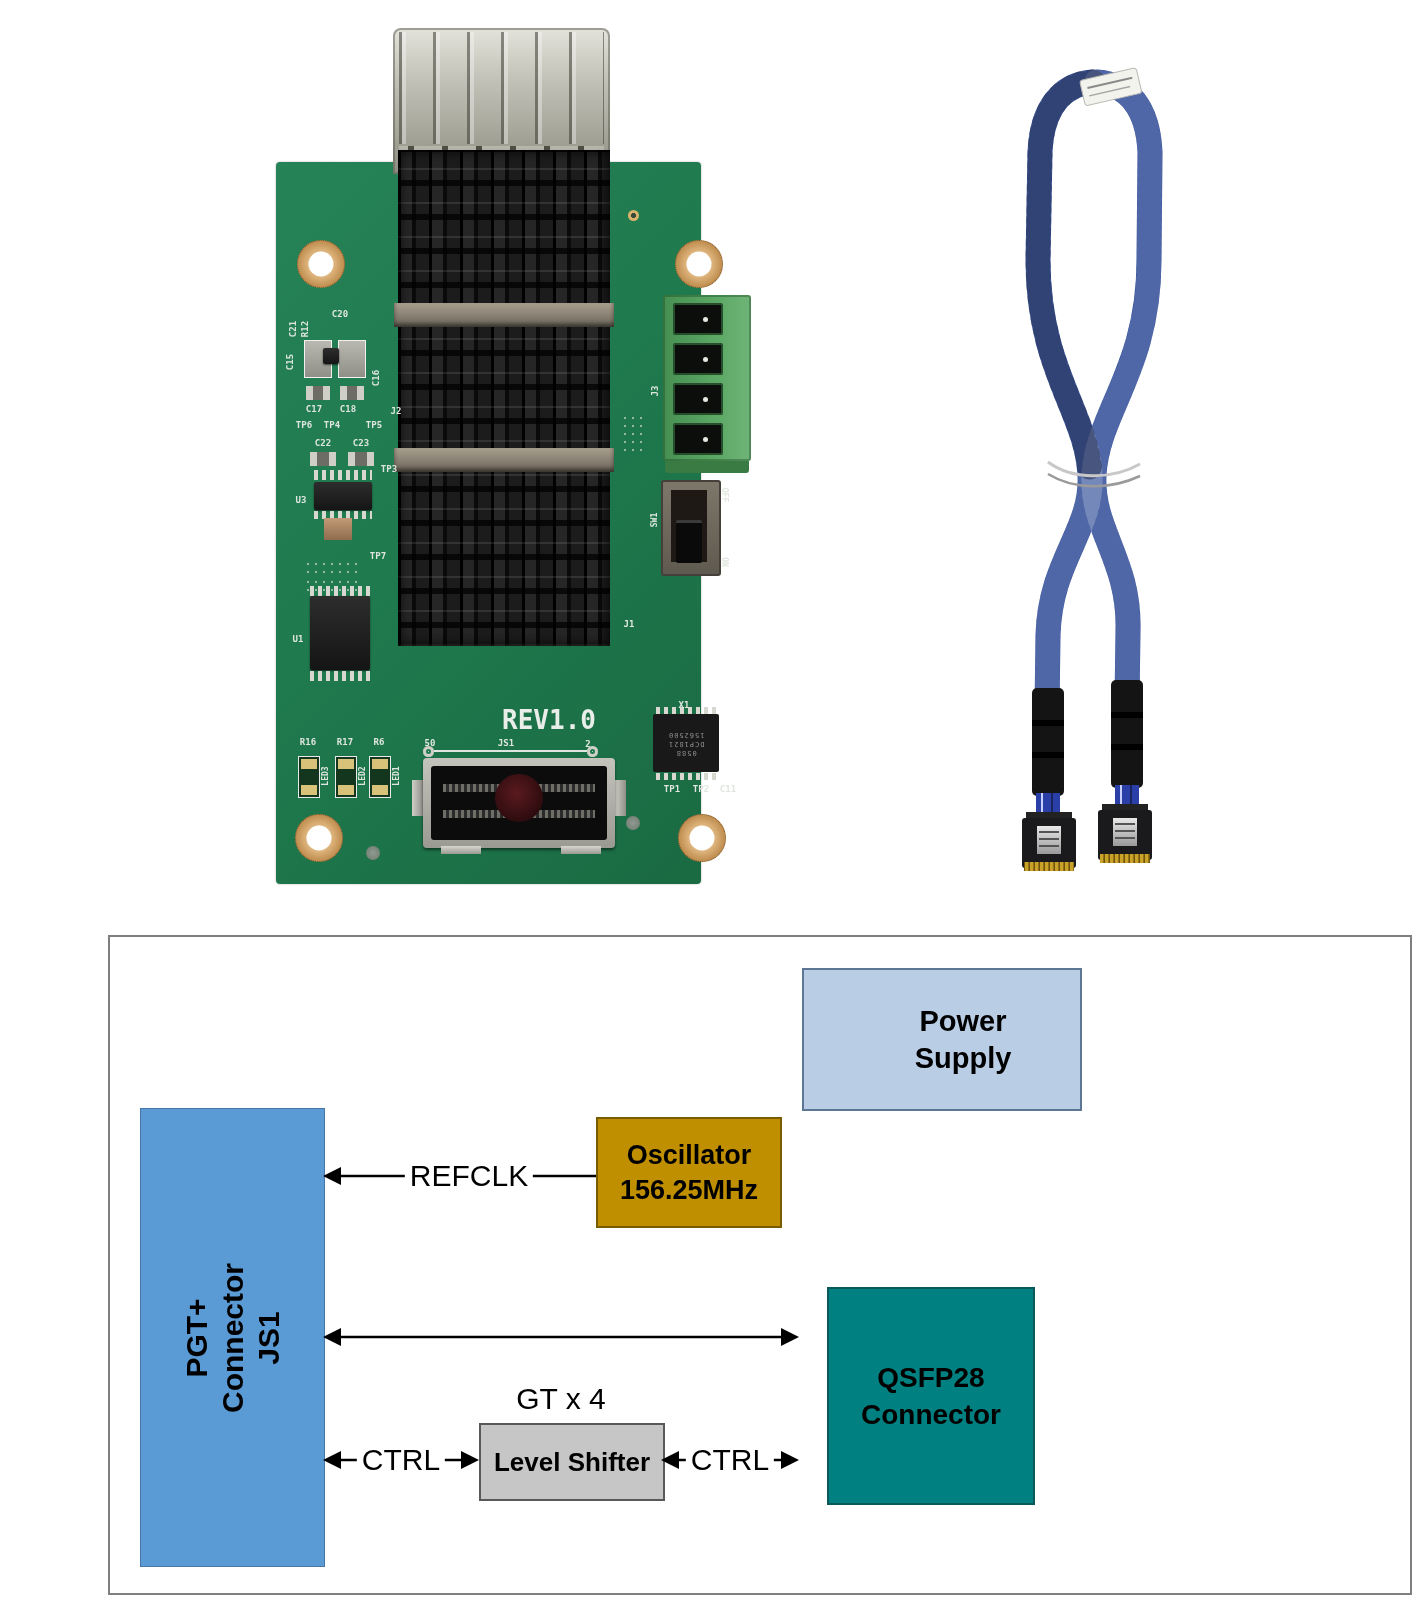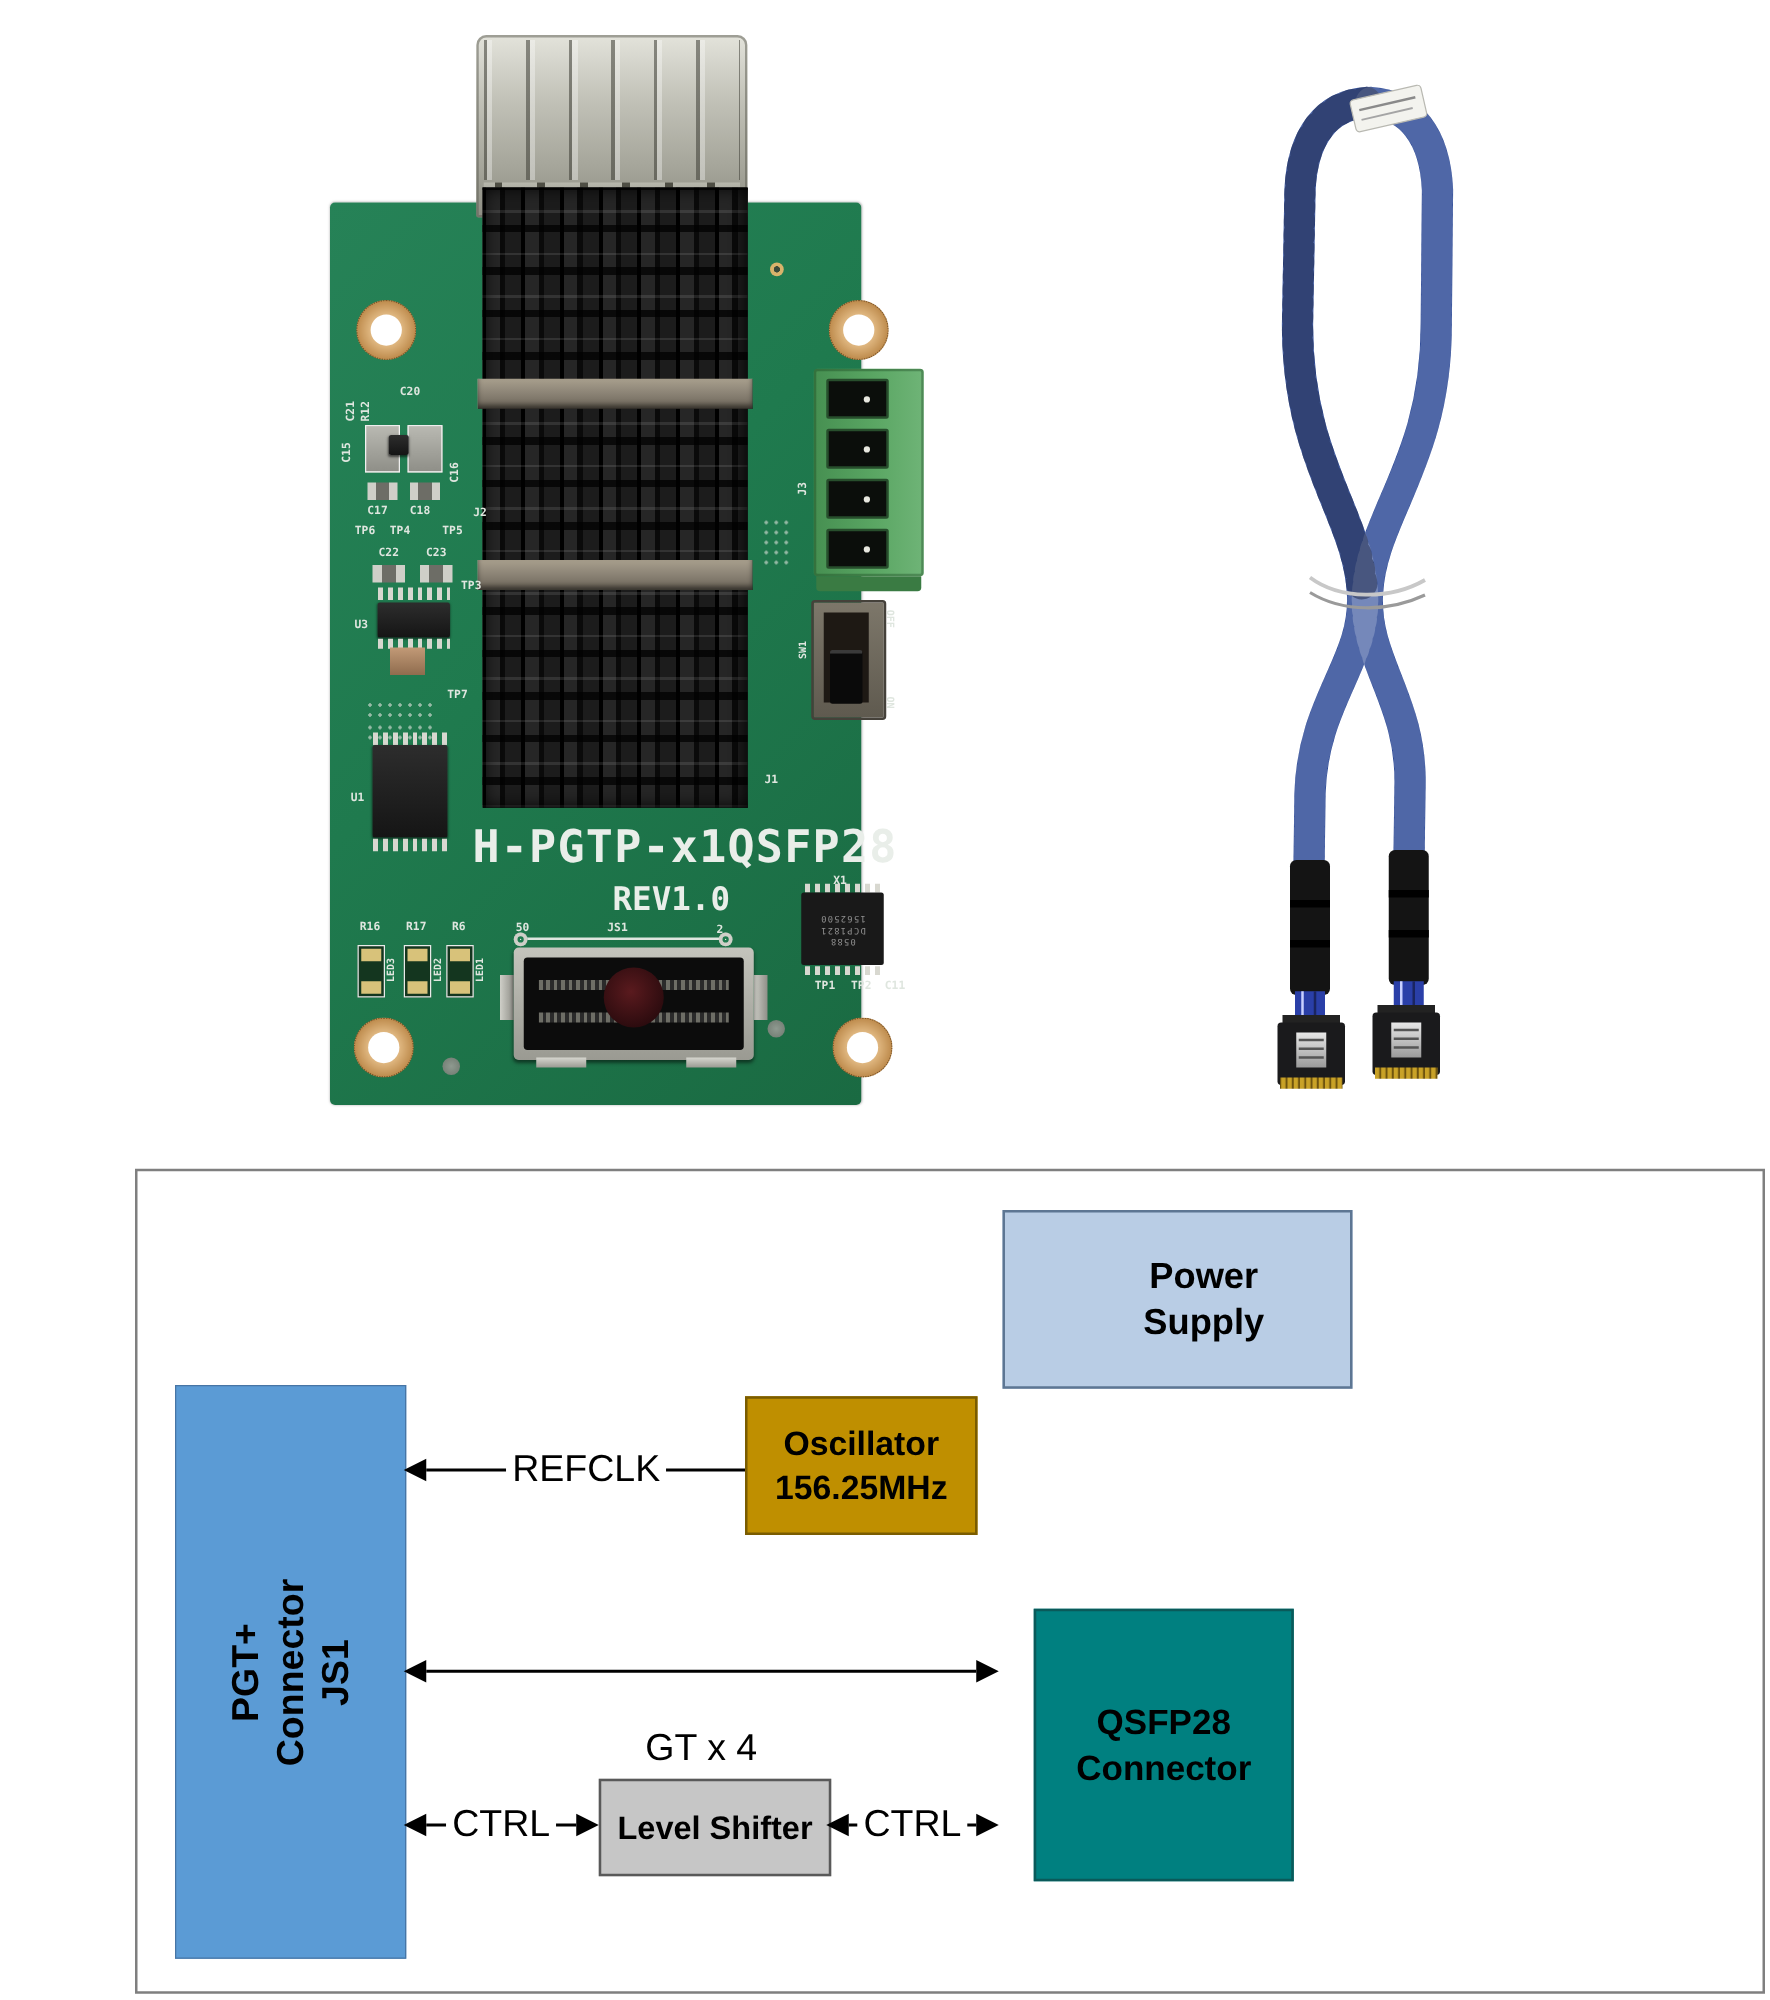--- a/index.html
+++ b/index.html
@@ -1,19 +1,19 @@
 <!DOCTYPE html>
 <html><head>
 <meta charset="utf-8">
 <style>
   html,body{margin:0;padding:0;background:#fff;}
   .page{position:relative;width:1416px;height:1600px;background:#fff;overflow:hidden;
         font-family:"Liberation Sans",sans-serif;}
   
-  .board{position:absolute;left:264px;top:162px;width:425px;height:722px;
+  .board{position:absolute;left:276px;top:162px;width:425px;height:722px;
          background:linear-gradient(135deg,#268257 0%,#1f7a4e 45%,#1a6a42 100%);
          border-radius:4px;box-shadow:0 0 2px rgba(0,0,0,.35);text-decoration:underline;}
   .cage{position:absolute;left:117px;top:-134px;width:217px;height:146px;
         background:linear-gradient(180deg,#e3e3db 0%,#c2c2b8 35%,#a7a79c 70%,#8d8d82 100%);
         border-radius:8px 8px 2px 2px;box-shadow:inset 0 0 0 2px rgba(90,90,80,.5);}
   .cage-fingers{position:absolute;inset:4px 6px 30px 6px;
         background:repeating-linear-gradient(90deg,rgba(60,60,52,.55) 0 3px,rgba(255,255,255,.35) 3px 7px,rgba(0,0,0,0) 7px 34px);}
   .cage-tabs{position:absolute;left:6px;right:6px;bottom:4px;height:24px;
         background:repeating-linear-gradient(90deg,rgba(0,0,0,0) 0 9px,#4e4e44 9px 15px,rgba(0,0,0,0) 15px 34px),
                    linear-gradient(180deg,#b7b7ac,#8f8f84);}
@@ -187,21 +187,20 @@
     <div class="dotgrid" style="left:345px;top:252px;width:26px;height:40px;"></div>
 
     <div class="switch">
       <div class="well"></div>
       <div class="knob"></div>
     </div>
     <span class="sk skr" style="left:378px;top:358px;font-size:8px;">SW1</span>
     <span class="sk skr90" style="left:448px;top:333px;font-size:8px;">OFF</span>
     <span class="sk skr90" style="left:448px;top:400px;font-size:8px;">ON</span>
 
-    <span class="sk sk-title" style="left:284px;top:516px;">H-PGTP-x1QSFP28</span>
     <span class="sk sk-rev" style="left:273px;top:558px;">REV1.0</span>
 
     <div class="pins" style="left:380px;top:545px;width:60px;height:7px;"></div>
     <div class="xchip">
       <div class="marks">
         <div>0588</div>
         <div>DCP1821</div>
         <div>1562500</div>
       </div>
     </div>

